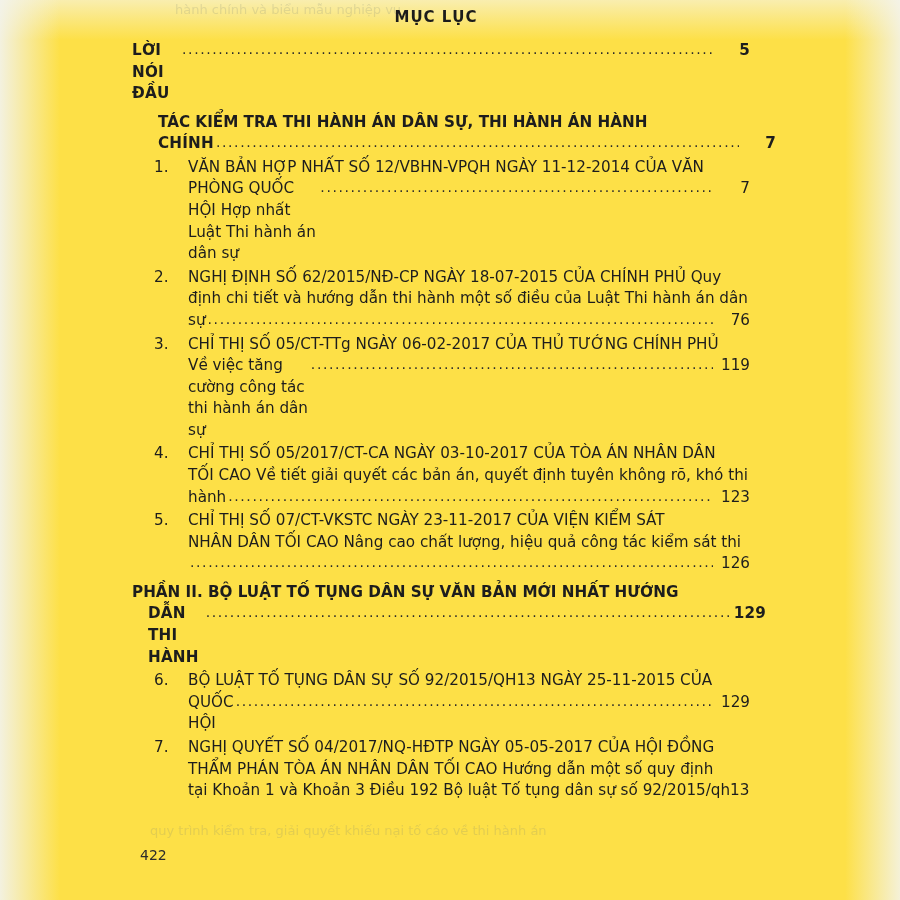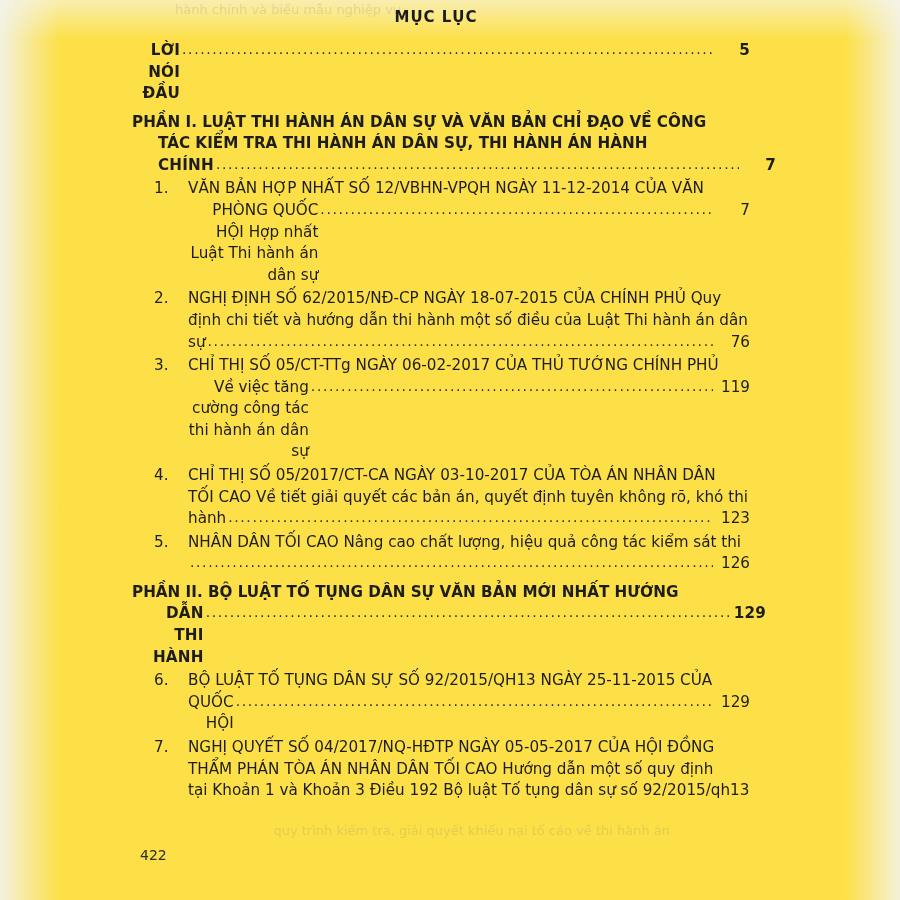--- a/index.html
+++ b/index.html
@@ -55,21 +55,20 @@
     position: relative;
   }
   
   .row {
     display: flex;
     align-items: baseline;
     width: 100%;
   }
   .row .txt {
     flex: 0 1 auto;
-    text-align: right;
   }
   .row .dots {
     flex: 1 1 auto;
     overflow: hidden;
     white-space: nowrap;
     margin: 0 1px 0 2px;
     letter-spacing: 1.6px;
     color: #2a2a2a;
     font-size: 14px;
     position: relative;
@@ -119,21 +118,21 @@
     color: #2b2b2b;
   }
   .ghost {
     position: absolute;
     color: rgba(120,130,120,0.20);
     font-size: 13px;
     pointer-events: none;
     user-select: none;
   }
   .g1 { left: 175px; top: 2px; width: 300px; }
-  .g2 { left: 150px; bottom: 62px; width: 520px; text-align: right;}
+  .g2 { left: 150px; bottom: 62px; width: 520px; text-align: left;}
 </style>
 </head>
 <body>
 
 <div class="page">
   <div class="paper-tint"></div>
 
   <div class="ghost g1">hành chính và biểu mẫu nghiệp vụ</div>
   <div class="ghost g2">quy trình kiểm tra, giải quyết khiếu nại tố cáo về thi hành án</div>
 
@@ -141,21 +140,20 @@
     <div class="doc-title">MỤC LỤC</div>
     <div class="toc" id="toc-root">
         <div class="entry lvl0 big-head">
           <div class="row">
             <span class="txt bold">LỜI NÓI ĐẦU</span>
             <span class="dots">........................................................................................................................................................................................................</span>
             <span class="pg bold">5</span>
           </div>
         </div>
         <div class="entry lvl0 big-head">
-          <div class="plain-line bold">PHẦN I. LUẬT THI HÀNH ÁN DÂN SỰ VÀ VĂN BẢN CHỈ ĐẠO VỀ CÔNG</div>
           <div class="plain-line bold" style="margin-left: 26px;">TÁC KIỂM TRA THI HÀNH ÁN DÂN SỰ, THI HÀNH ÁN HÀNH</div>
           <div class="row" style="margin-left: 26px;">
             <span class="txt bold">CHÍNH</span>
             <span class="dots">........................................................................................................................................................................................................</span>
             <span class="pg bold">7</span>
           </div>
         </div>
         <div class="entry num-entry">
           <span class="num">1.</span>
           <div class="plain-line">VĂN BẢN HỢP NHẤT SỐ 12/VBHN-VPQH NGÀY 11-12-2014 CỦA VĂN</div>
@@ -189,20 +187,21 @@
           <div class="plain-line">CHỈ THỊ SỐ 05/2017/CT-CA NGÀY 03-10-2017 CỦA TÒA ÁN NHÂN DÂN</div>
           <div class="plain-line">TỐI CAO Về tiết giải quyết các bản án, quyết định tuyên không rõ, khó thi</div>
           <div class="row">
             <span class="txt">hành</span>
             <span class="dots">........................................................................................................................................................................................................</span>
             <span class="pg">123</span>
           </div>
         </div>
         <div class="entry num-entry">
           <span class="num">5.</span>
+          <div class="plain-line">CHỈ THỊ SỐ 07/CT-VKSTC NGÀY 23-11-2017 CỦA VIỆN KIỂM SÁT</div>
           <div class="plain-line">NHÂN DÂN TỐI CAO Nâng cao chất lượng, hiệu quả công tác kiểm sát thi</div>
           <div class="row">
             <span class="dots">........................................................................................................................................................................................................</span>
             <span class="pg">126</span>
           </div>
         </div>
         <div class="entry lvl0 big-head">
           <div class="plain-line bold">PHẦN II. BỘ LUẬT TỐ TỤNG DÂN SỰ VĂN BẢN MỚI NHẤT HƯỚNG</div>
           <div class="row" style="margin-left: 16px;">
             <span class="txt bold">DẪN THI HÀNH</span>

